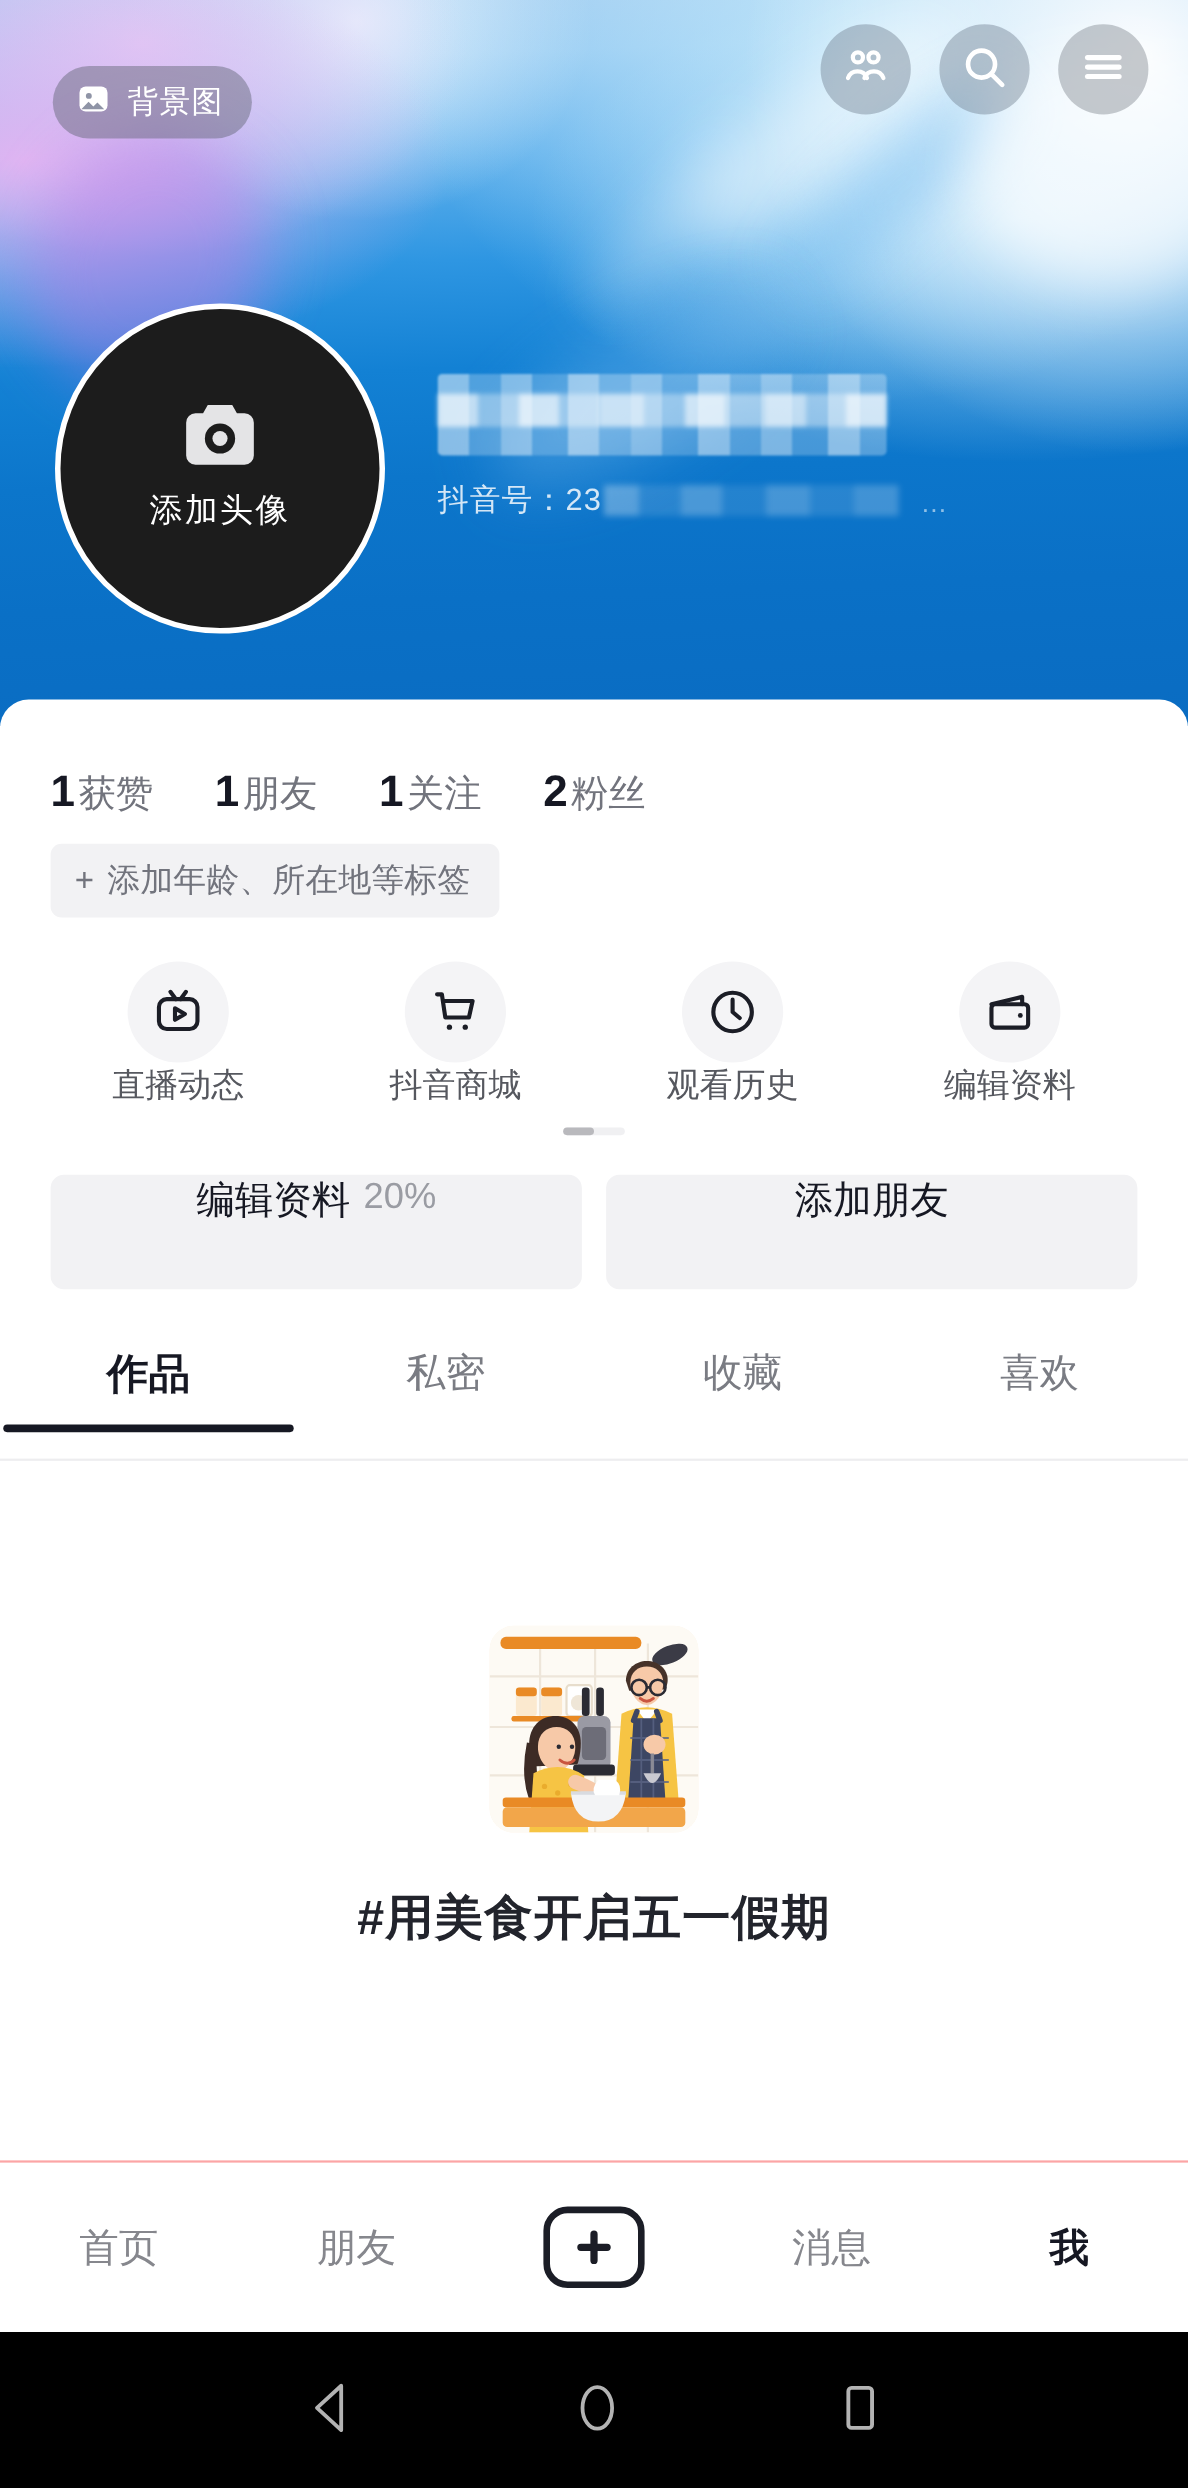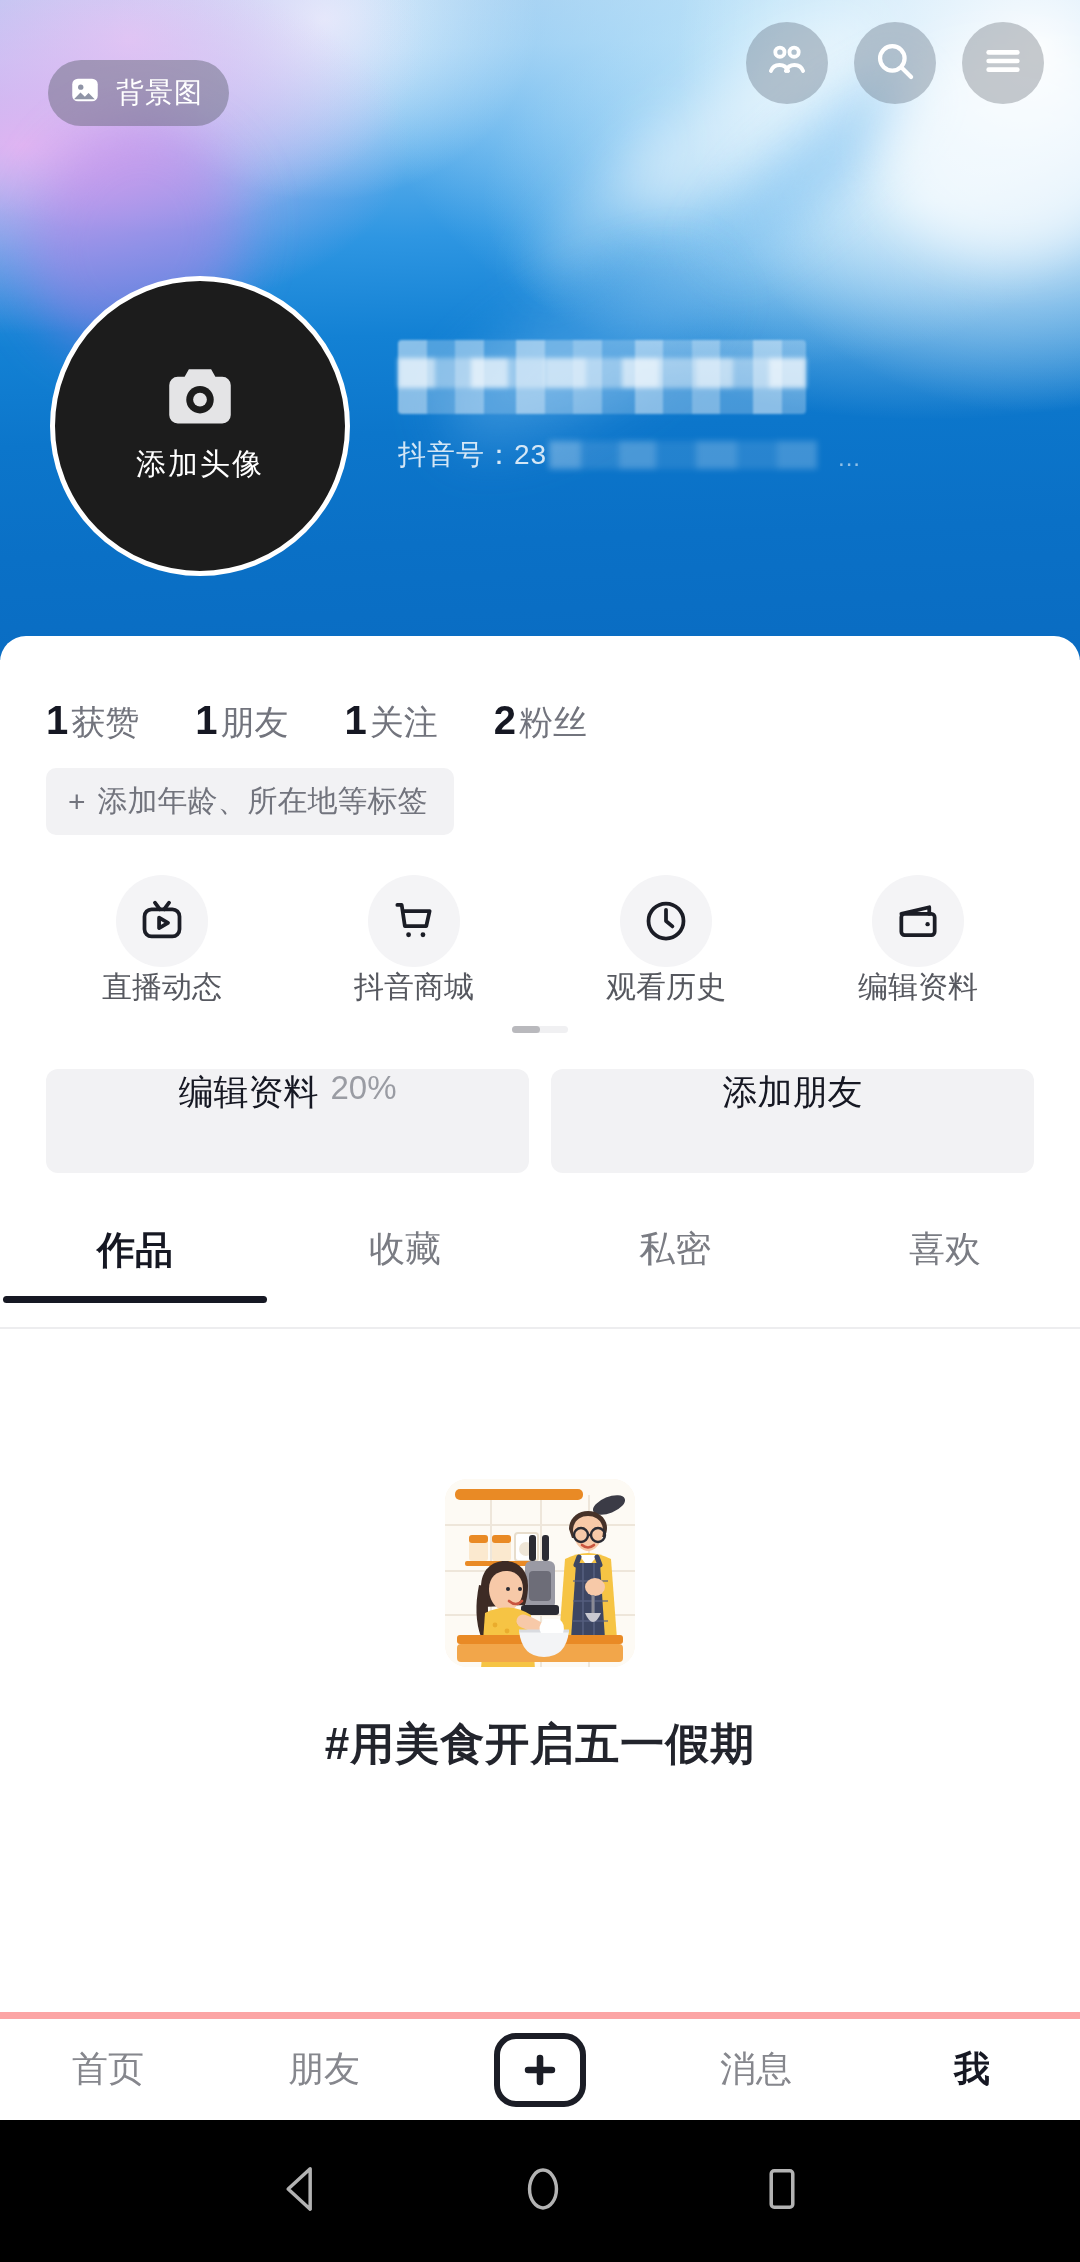--- a/index.html
+++ b/index.html
@@ -168,22 +168,22 @@
   .tab.active .underline { background:#161823; }
   .tab-divider { position:absolute; left:0; right:0; bottom:0; height:2px; background:#ededef; }
 
   
   .empty { display:flex; flex-direction:column; align-items:center; padding-top:150px; }
   .illus { width:190px; height:188px; border-radius:22px; overflow:hidden; position:relative; background:#fdf6ec; }
   .empty-hash { margin-top:48px; font-size:44px; font-weight:bold; color:#22242c; letter-spacing:1px; }
 
   
   .bottom-nav {
-    position:absolute; left:0; bottom:142px; width:1080px; height:108px;
-    background:#ffffff; border-top:7px solid #fca5a5;
+    position:absolute; left:0; bottom:142px; width:1080px; height:156px;
+    background:#ffffff; border-top:2px solid #fca5a5;
     display:flex; align-items:center;
   }
   .nav-item { flex:1; text-align:center; font-size:36px; color:#86878d; }
   .nav-item.active { color:#161823; font-weight:bold; }
   .nav-plus {
     flex:1; display:flex; align-items:center; justify-content:center;
   }
   .plus-box {
     width:92px; height:74px; border:6px solid #1b1d26; border-radius:22px;
     display:flex; align-items:center; justify-content:center;
@@ -363,25 +363,25 @@
       </div>
     </div>
 
     
     <div class="tabs">
       <div class="tab active">
         <div class="t-lab">作品</div>
         <div class="underline"></div>
       </div>
       <div class="tab">
+        <div class="t-lab">私密</div>
+        <div class="underline"></div>
+      </div>
+      <div class="tab">
         <div class="t-lab">收藏</div>
-        <div class="underline"></div>
-      </div>
-      <div class="tab">
-        <div class="t-lab">私密</div>
         <div class="underline"></div>
       </div>
       <div class="tab">
         <div class="t-lab">喜欢</div>
         <div class="underline"></div>
       </div>
       <div class="tab-divider"></div>
     </div>
 
     

